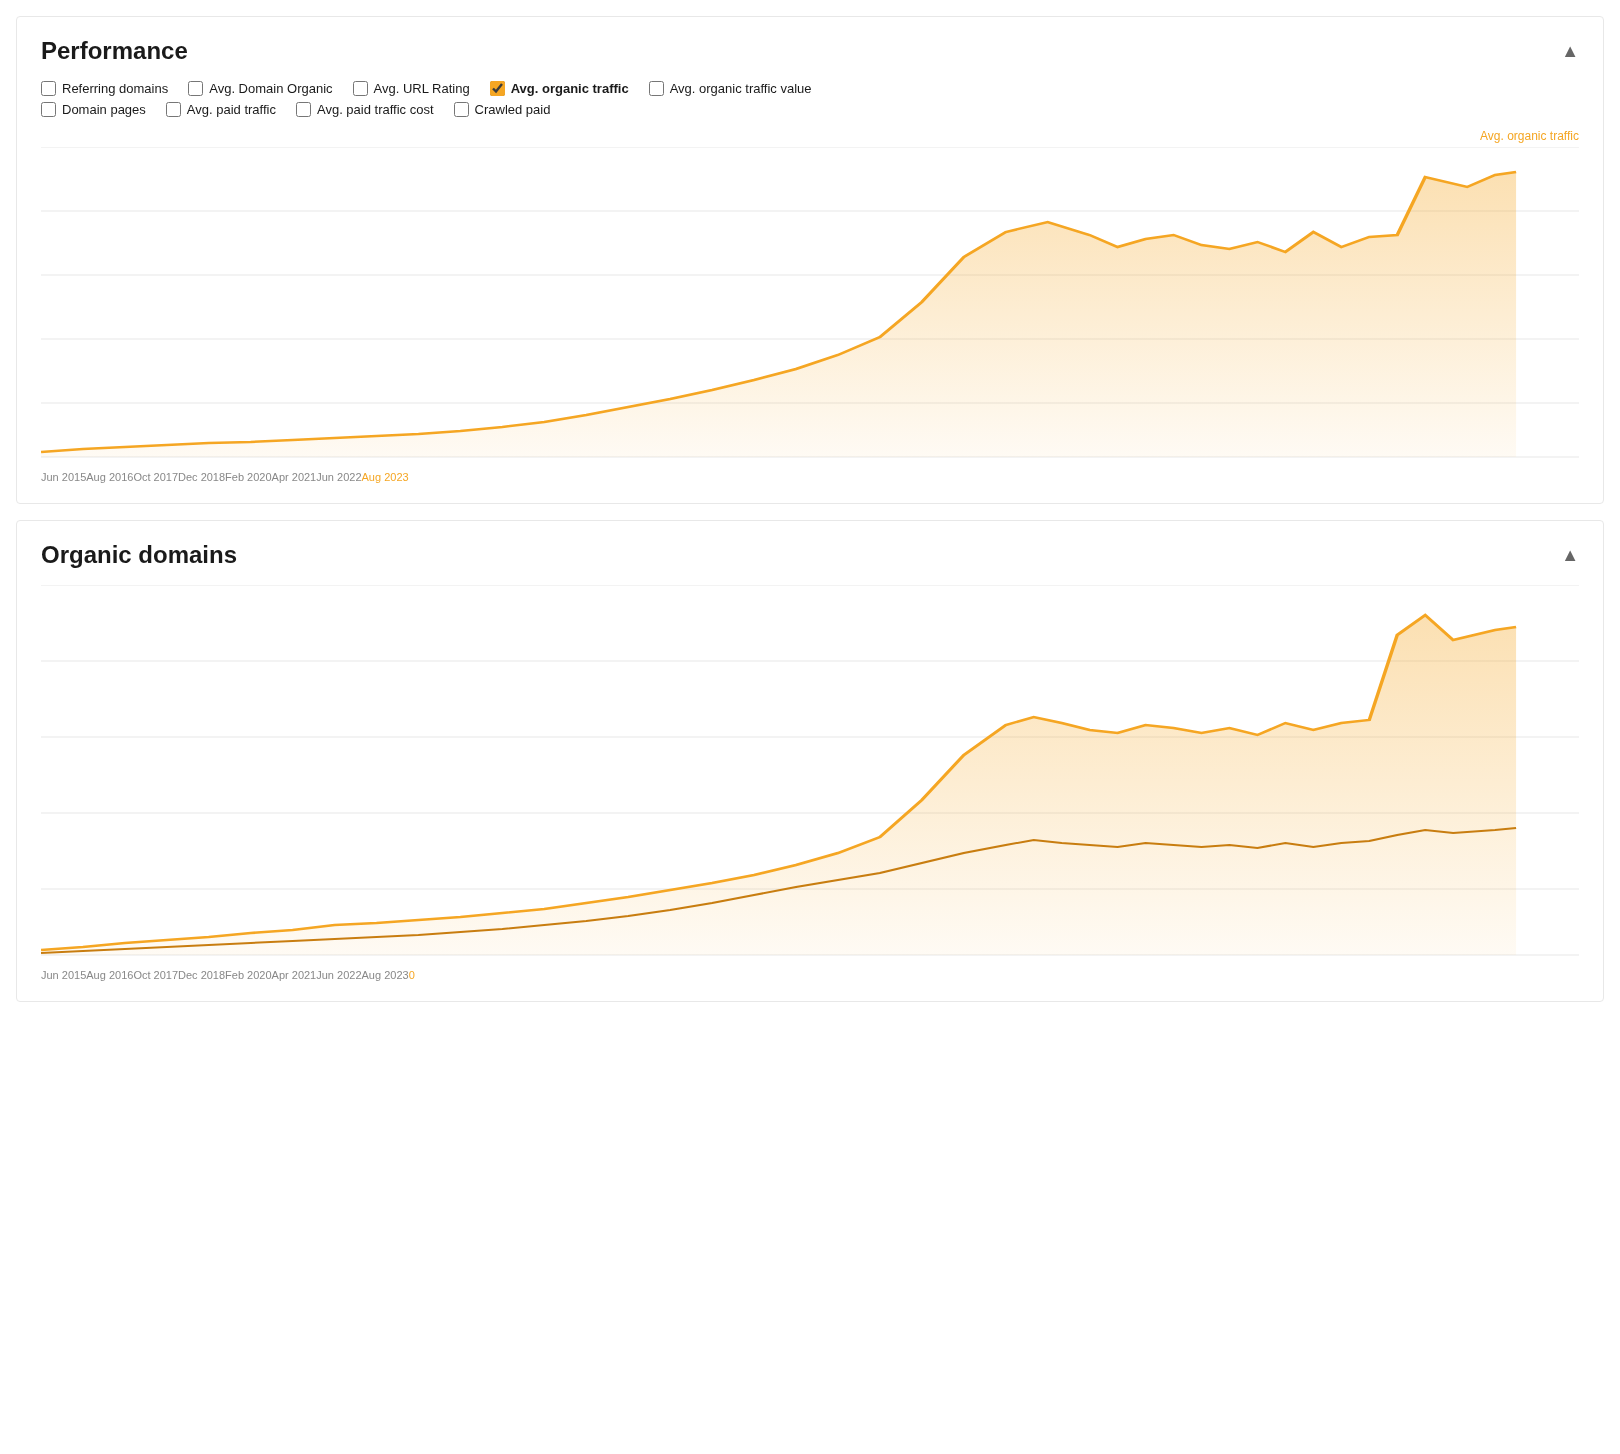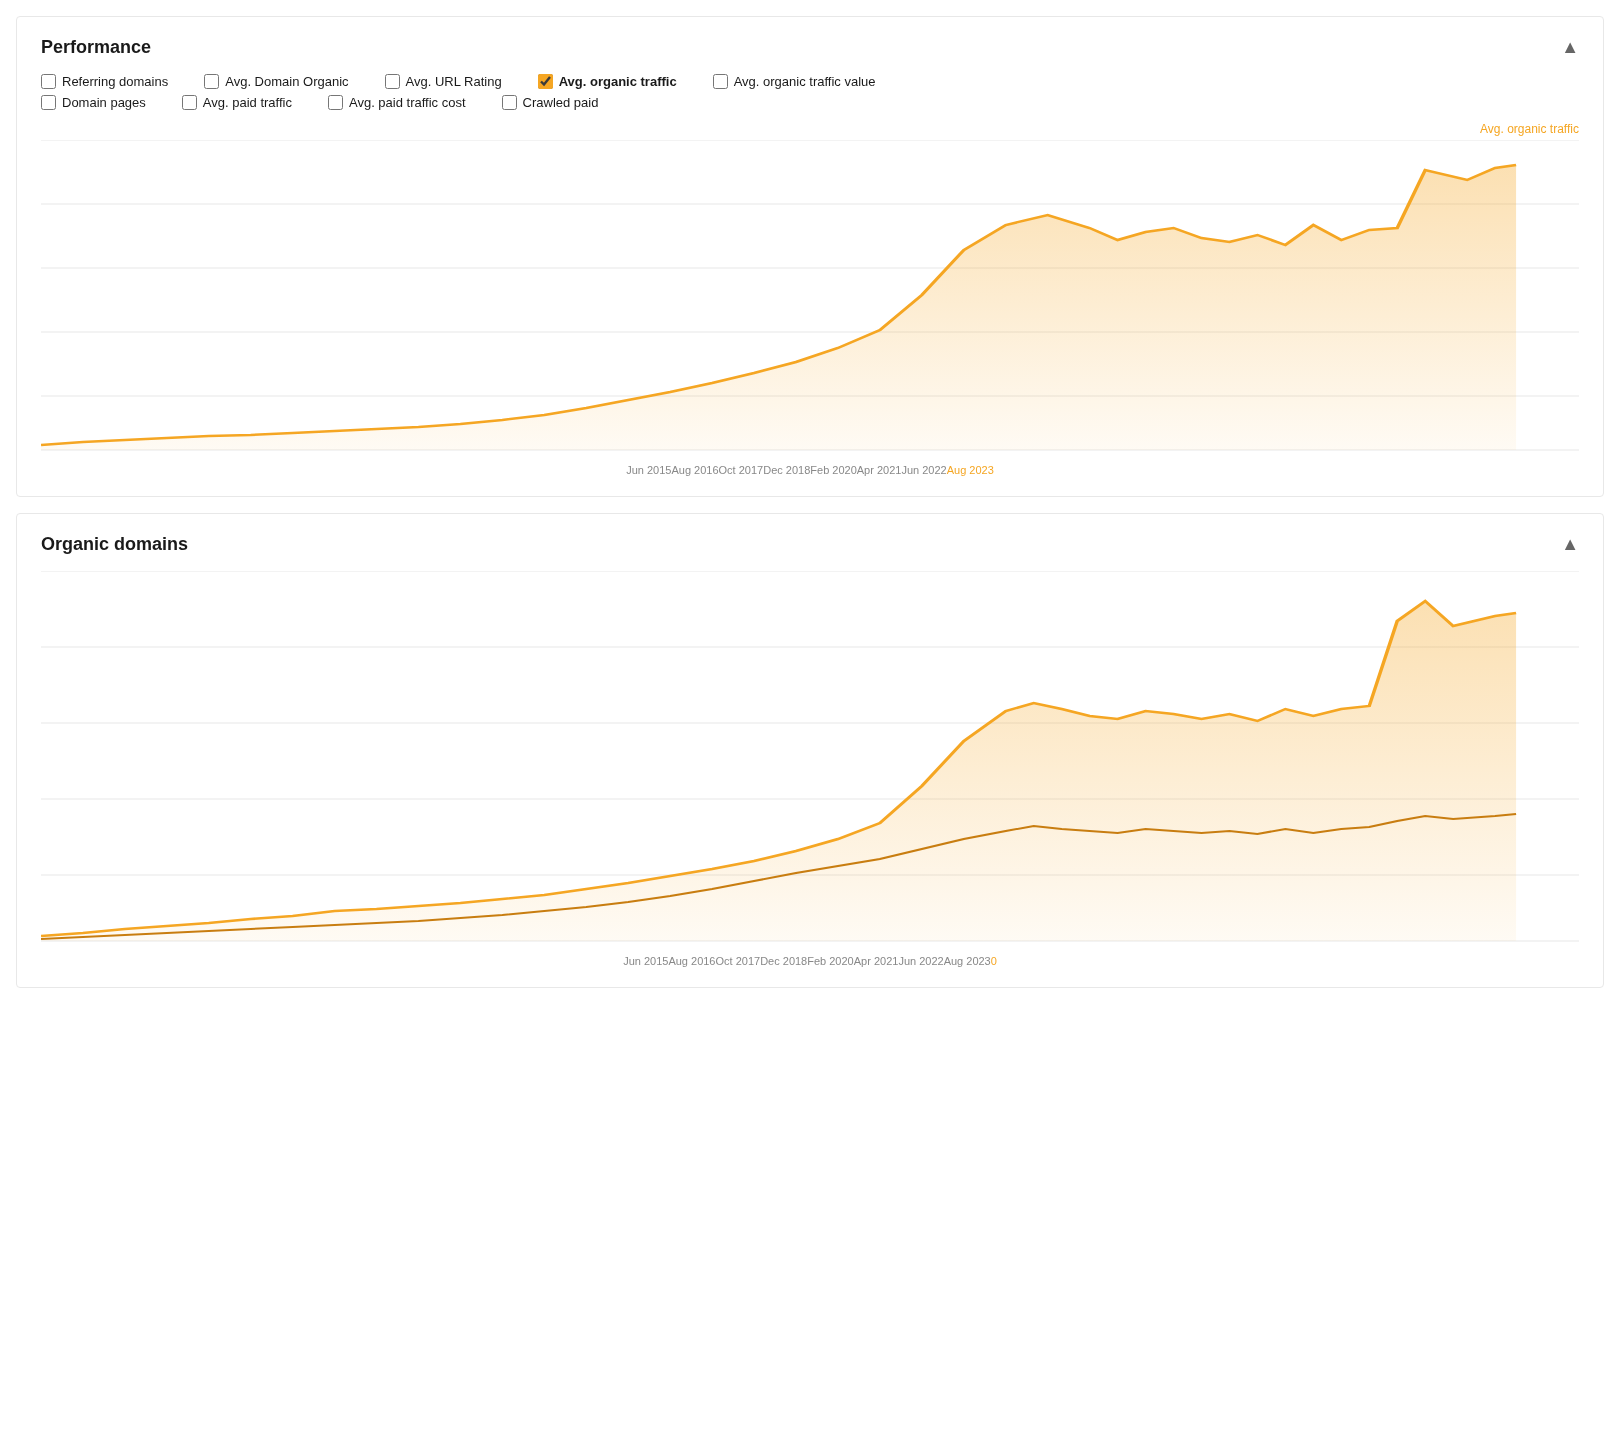--- a/index.html
+++ b/index.html
@@ -16,34 +16,34 @@
       padding: 20px 24px;
     }
     .section-header {
       display: flex;
       justify-content: space-between;
       align-items: center;
       margin-bottom: 16px;
     }
     .section-title {
       font-weight: 700;
-      font-size: 18px;
+      font-size: 24px;
       color: #1a1a1a;
     }
     .collapse-btn {
       background: none;
       border: none;
       cursor: pointer;
       font-size: 18px;
       color: #666;
     }
     .checkbox-row {
       display: flex;
       flex-wrap: wrap;
-      gap: 8px 36px;
+      gap: 8px 20px;
       margin-bottom: 6px;
       align-items: center;
     }
     .checkbox-item {
       display: flex;
       align-items: center;
       gap: 6px;
       cursor: pointer;
       font-size: 13px;
       color: #1a1a1a;
@@ -71,21 +71,21 @@
     .chart-area {
       position: relative;
       width: 100%;
     }
     .chart-svg {
       width: 100%;
       display: block;
     }
     .x-axis-labels {
       display: flex;
-      justify-content: center;
+      justify-content: flex-start;
       padding: 4px 0 0 0;
       font-size: 11px;
       color: #888;
     }
     .x-axis-labels span:last-child {
       color: #f5a623;
     }
   </style>
 </head>
 <body>

